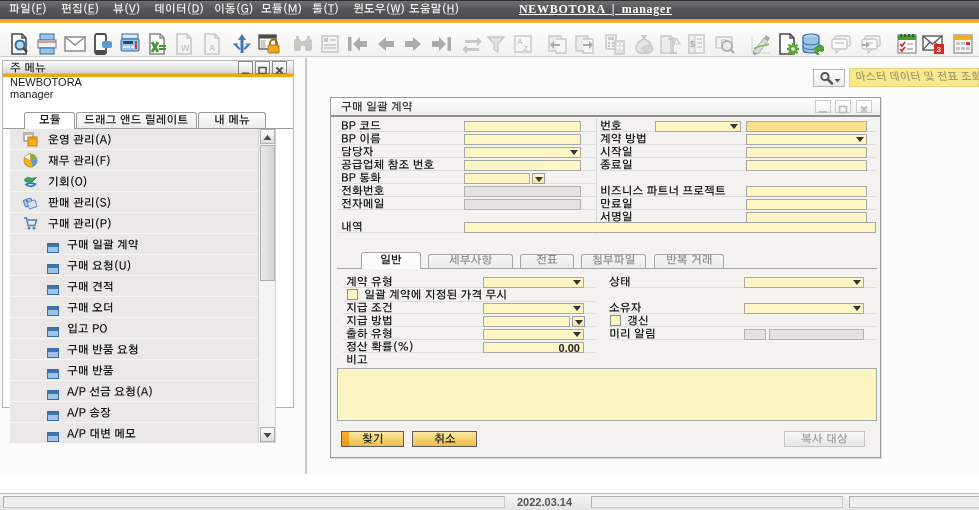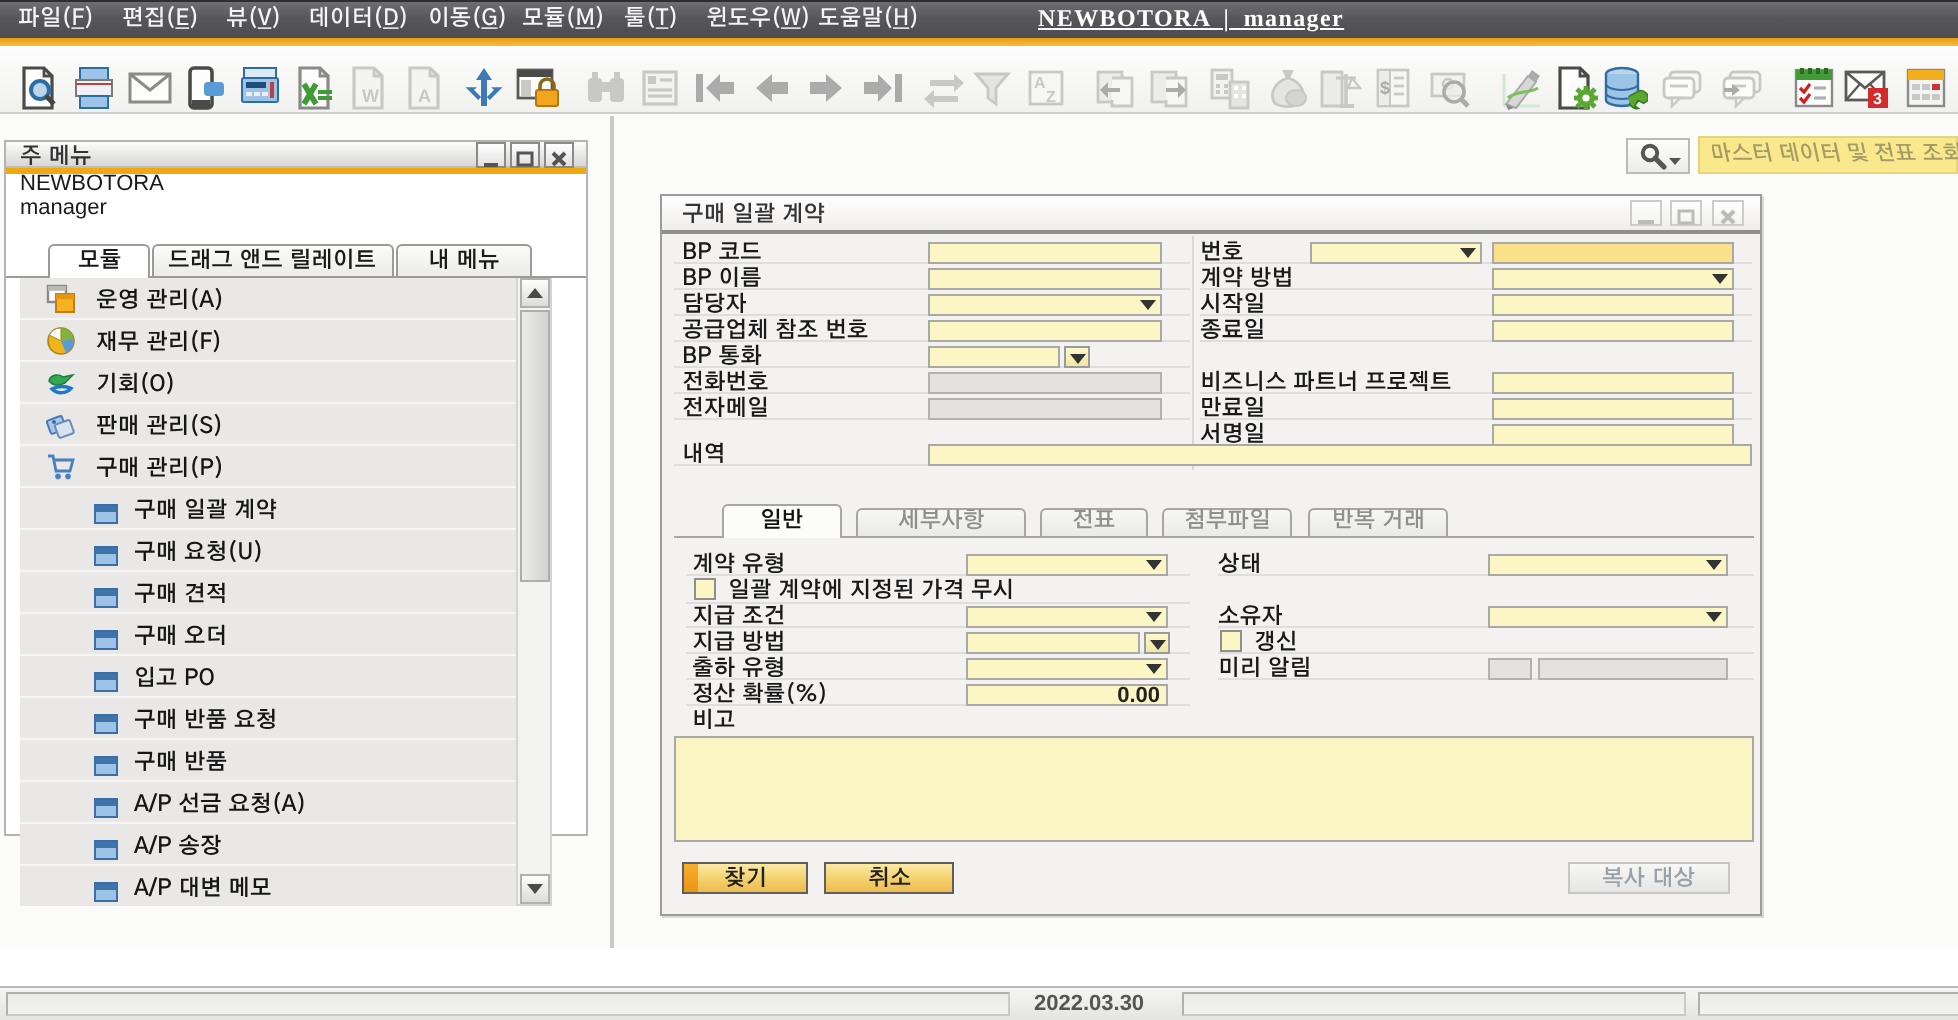--- a/index.html
+++ b/index.html
@@ -513,21 +513,21 @@
         <rect x="2" y="2" width="18" height="5" fill="#f2b01e"></rect>
         <rect x="4" y="9" width="4" height="3" fill="#c8c8c6"></rect>
         <rect x="9" y="9" width="4" height="3" fill="#c8c8c6"></rect>
         <rect x="14" y="9" width="4" height="3" fill="#cc3333"></rect>
         <rect x="4" y="14" width="4" height="3" fill="#c8c8c6"></rect>
         <rect x="9" y="14" width="4" height="3" fill="#c8c8c6"></rect>
         <rect x="14" y="14" width="4" height="3" fill="#c8c8c6"></rect>
       </svg></div>
 </div>
 <div class="abs" style="left:305px;top:58px;width:2px;height:433px;background:#c9c9c7"></div>
-<div class="abs" style="left:2px;top:70px;width:292px;height:348px;background:#ffffff;border:1px solid #b4b4b2">
+<div class="abs" style="left:2px;top:60px;width:292px;height:348px;background:#ffffff;border:1px solid #b4b4b2">
 <div style="position:absolute;left:0;top:0;width:290px;height:13px;background:linear-gradient(#fcfcfc,#d7d7d5);border-bottom:1px solid #bdbdbb"></div>
 <div style="position:absolute;left:7px;top:1px;z-index:6;">
       <svg width="36" height="14" style="display:block">
         <g fill="#333333" transform="translate(0,9.5) scale(0.010742,-0.010742)">
           <use href="#k28" x="0"></use>
           <use href="#k29" x="1315"></use>
           <use href="#k30" x="2323"></use>
         </g>
       </svg>
     </div>
@@ -1340,15 +1340,15 @@
           <use href="#k115" x="1008"></use>
           <use href="#k73" x="2323"></use>
           <use href="#k135" x="3331"></use>
         </g>
       </svg>
     </div>
 </div>
 <div class="abs" style="left:0;top:474px;width:979px;height:19px;background:#ffffff"></div>
 <div class="abs" style="left:0;top:493px;width:979px;height:17px;background:linear-gradient(#f5f5f3,#e4e4e2);border-top:1px solid #b9b9b7">
 <div class="sseg" style="left:3px;width:502px"></div>
-<div style="position:absolute;left:517px;top:2px;font-size:11px;font-weight:bold;color:#555">2022.03.30</div>
+<div style="position:absolute;left:517px;top:2px;font-size:11px;font-weight:bold;color:#555">2022.03.14</div>
 <div class="sseg" style="left:591px;width:252px"></div>
 <div class="sseg" style="left:849px;width:132px"></div>
 </div>
 </body></html>

